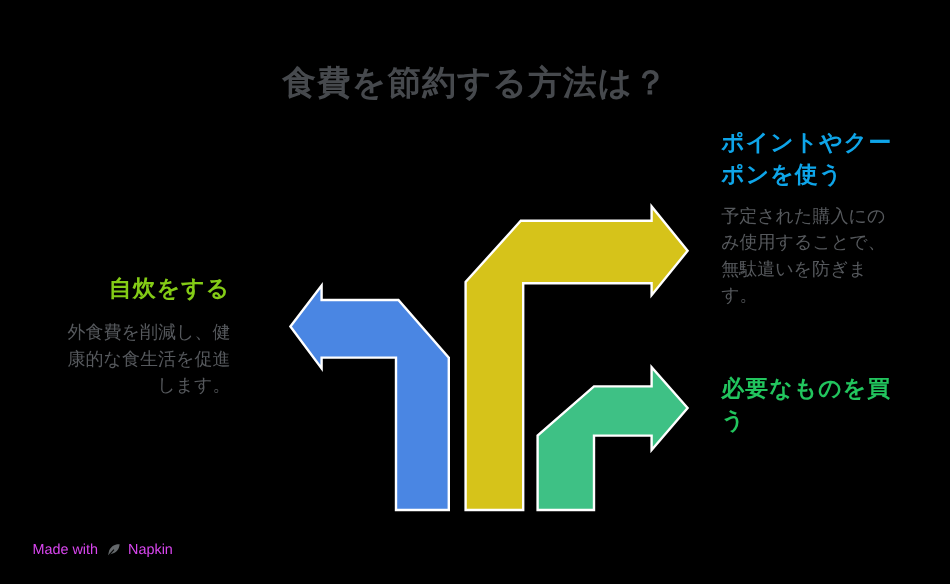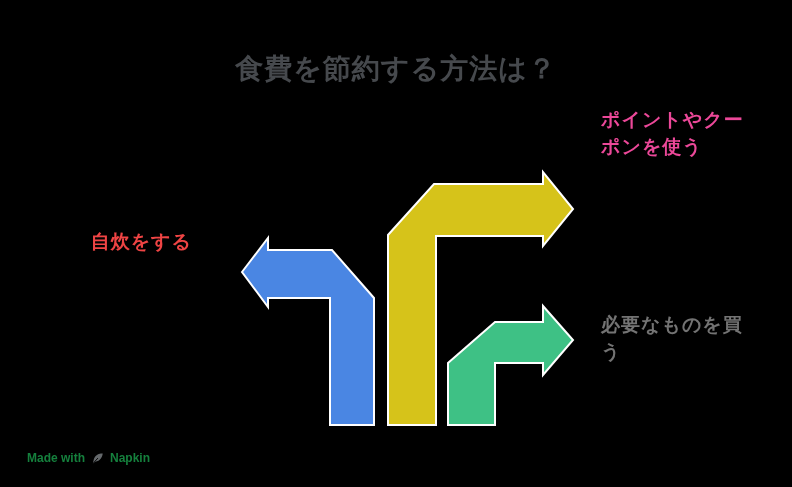--- a/index.html
+++ b/index.html
@@ -34,64 +34,71 @@
   .label-desc {
     margin-top: 10px;
     font-size: 15px;
     line-height: 22px;
     color: #56595d;
     white-space: pre-line;
   }
 
   .block-cook { left: 30px; top: 228px; width: 162px; text-align: right; }
   .block-cook .label-desc { margin-top: 12px; }
-  .block-cook .label-heading { color: #ef4444; }
+  .block-cook .label-heading { color: #84cc16; }
 
   .block-coupons { left: 601px; top: 106px; width: 172px; text-align: left; }
-  .block-coupons .label-heading { color: #ec4899; }
+  .block-coupons .label-heading { color: #0ea5e9; }
 
   .block-necessities { left: 601px; top: 311px; width: 172px; text-align: left; }
-  .block-necessities .label-heading { color: #737373; }
+  .block-necessities .label-heading { color: #22c55e; }
 
   .arrows-svg { position: absolute; left: 225px; top: 160px; }
   .arrows-svg polygon { stroke: #ffffff; stroke-width: 2; stroke-linejoin: miter; }
 
   .footer {
     position: absolute;
     left: 27px; top: 450px;
     display: flex;
     align-items: center;
     gap: 6px;
-    color: #15803d;
+    color: #d946ef;
     font-size: 12px;
-    font-weight: 700;
+    font-weight: 400;
     line-height: 16px;
   }
   .footer svg { display: block; }
 </style>
 </head>
 <body>
 
 <div class="stage">
 
   <div class="title">食費を節約する方法は？</div>
 
   <svg class="arrows-svg" width="360" height="275" viewBox="222 160 360 275" aria-hidden="true">
     <polygon points="239,272 265,238 265,250 329,250 371,298 371,425 327,425 327,298 265,298 265,307" fill="#4a86e3"></polygon>
     <polygon points="385,425 385,235 431,184 540,184 540,172 570,209 540,246 540,236 433,236 433,425" fill="#d6c31a"></polygon>
     <polygon points="445,425 445,363 492,322 540,322 540,306 570,340 540,375 540,363 492,363 492,425" fill="#3ec185"></polygon>
   </svg>
 
   <div class="label-block block-cook">
     <div class="label-heading">自炊をする</div>
+    <div class="label-desc">外食費を削減し、健
+康的な食生活を促進
+します。</div>
   </div>
 
   <div class="label-block block-coupons">
     <div class="label-heading">ポイントやクー
 ポンを使う</div>
+    <div class="label-desc">予定された購入にの
+み使用することで、
+無駄遣いを防ぎま
+す。</div>
   </div>
 
   <div class="label-block block-necessities">
     <div class="label-heading">必要なものを買
 う</div>
   </div>
 
   <div class="footer">
     <span>Made with</span>
     <svg width="13" height="13" viewBox="0 0 14 14" aria-hidden="true">

